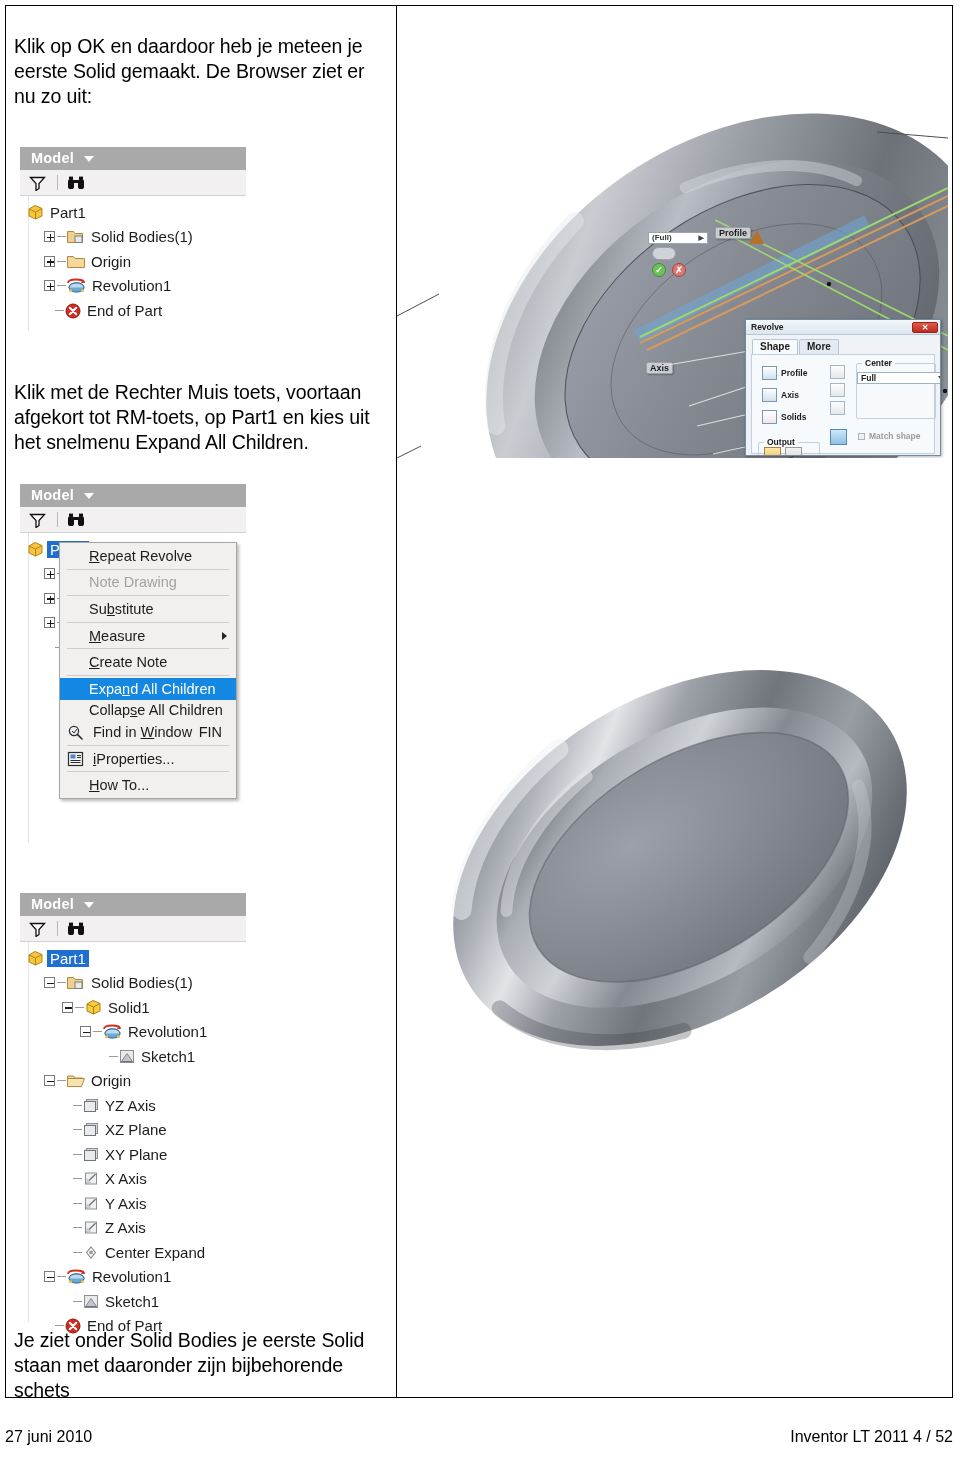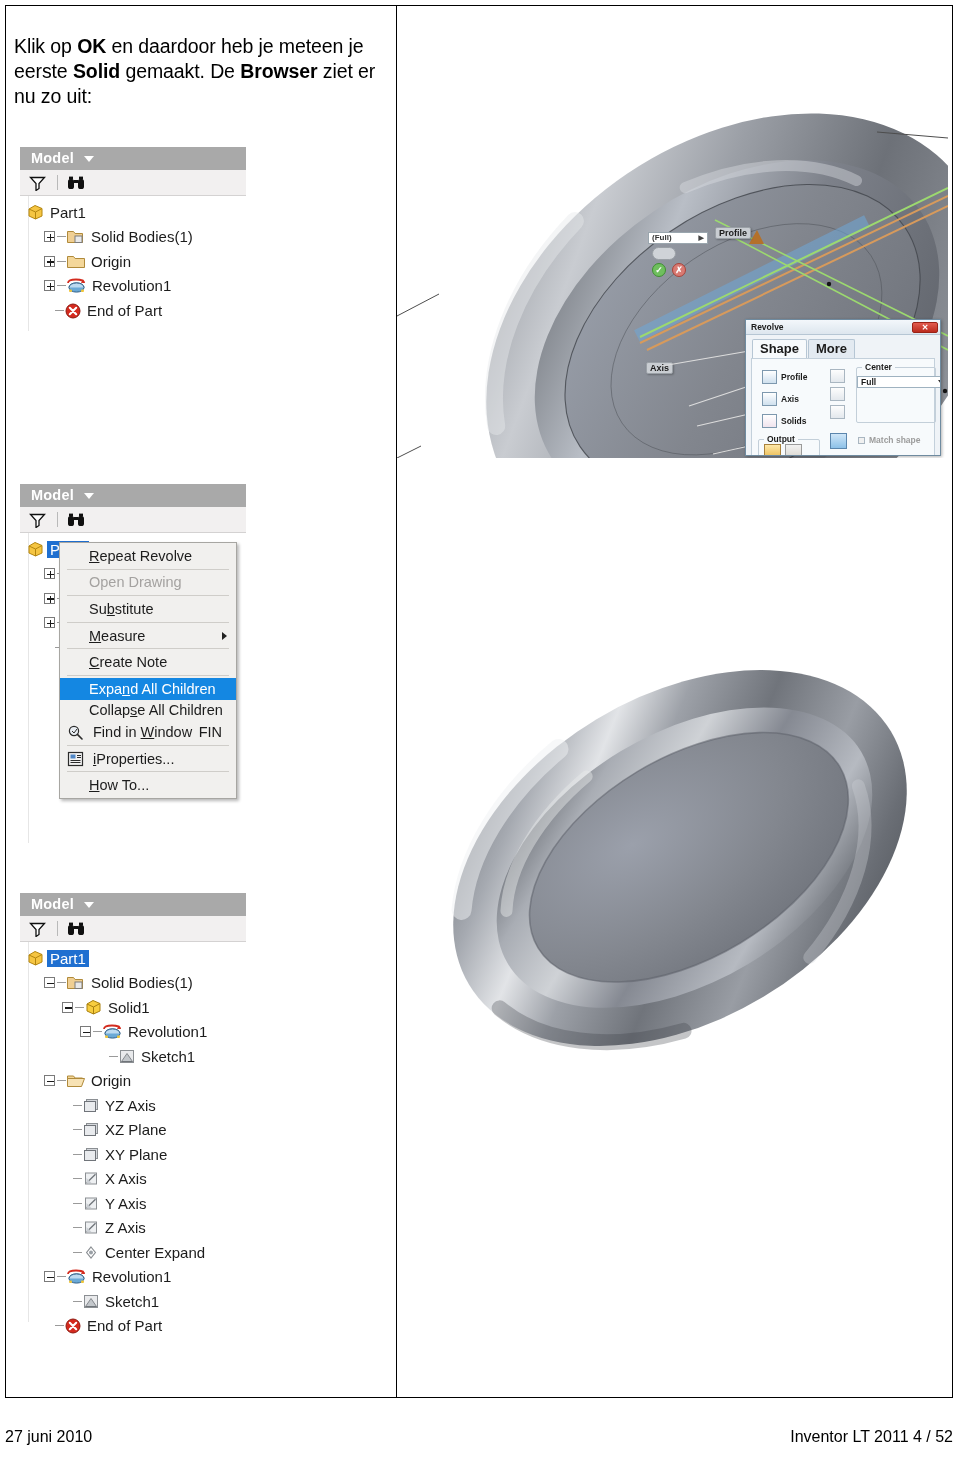--- a/index.html
+++ b/index.html
@@ -27,21 +27,21 @@
   #col-right { flex: 1; height: 100%; position: relative; }
 
   
   .para {
     position: absolute;
     font-size: 19.5px;
     line-height: 25px;
     color: #000;
     letter-spacing: -0.1px;
   }
-  .para b { font-weight: bold; text-align: center; }
+  .para b { font-weight: normal; text-align: center; }
   #para-intro { left: 8px; top: 28px; width: 372px; }
   #para-rm    { left: 8px; top: 374px; width: 372px; }
   #para-tail  { left: 8px; top: 1322px; width: 372px; }
 
   
   .browser { position: absolute; width: 226px; background: #fff; }
   .browser-title {
     height: 23px; background: #a9a9a9;
     color: #ffffff; font-weight: bold;
     font-size: 14.5px; line-height: 23px;
@@ -143,21 +143,21 @@
     display:flex; align-items:center; padding-left:5px; font-size:8.5px;
   }
   #revolve-dialog .dlg-close {
     margin-left:auto; margin-right:2px; width:26px; height:11px;
     background: linear-gradient(#e25b4e,#bb2b1d);
     border:1px solid #9a2216; border-radius:2px;
     color:#fff; font-size:8px; line-height:10px; text-align:center;
   }
   #revolve-dialog .tabs { display:flex; padding:4px 0 0 6px; gap:1px; }
   #revolve-dialog .tab {
-    padding: 1px 7px 2px; font-size:13px;
+    padding: 1px 7px 2px; font-size:10px;
     border:1px solid #b6c6d4; border-bottom:none;
     background:#e3eaf1; border-radius:2px 2px 0 0;
   }
   #revolve-dialog .tab.active { background:#f7fafc; }
   #revolve-dialog .panel {
     margin: 0 5px 5px 5px; height: 100px;
     border:1px solid #c3d0db; background:#f7fafc;
     position:relative;
   }
   .sel-item { position:absolute; display:flex; align-items:center; gap:4px; font-size:8.5px;}
@@ -295,20 +295,23 @@
                 <svg width="18" height="17" viewBox="0 0 18 17">
                   <circle cx="9" cy="9" r="7" fill="#d42a1e" stroke="#8d1a11" stroke-width="1"></circle>
                   <path d="M5.8 5.8 L12.2 12.2 M12.2 5.8 L5.8 12.2" stroke="#fff" stroke-width="2.1" stroke-linecap="round"></path>
                 </svg>
               </span>
               <span class="lbl">End of Part</span>
             </div>
           </div>
       </div>
 
+      <div class="para" id="para-rm">
+        Klik met de Rechter Muis toets, voortaan afgekort tot RM-toets, op <b>Part1</b> en kies uit het snelmenu <b>Expand All Children</b>.
+      </div>
 
       <div class="browser" id="browser-2" style="left:14px; top:478px;">
         <div class="browser-title">
           <span>Model</span>
           <span class="caret"></span>
         </div>
         <div class="browser-tools">
           <span class="ico">
             <svg width="17" height="16" viewBox="0 0 17 16">
                 <path d="M1.5 2.5h14l-5.5 6v5l-3 2v-7z" fill="#ffffff" stroke="#101010" stroke-width="1.3"></path>
@@ -391,21 +394,21 @@
             </div>
           </div>
       </div>
 
       <div id="ctx-menu">
           <div class="mi">
             <span class="mlabel"><span class="u">R</span>epeat Revolve</span>
           </div>
           <div class="msep"></div>
           <div class="mi disabled">
-            <span class="mlabel">Open Drawing</span>
+            <span class="mlabel">Note Drawing</span>
           </div>
           <div class="msep"></div>
           <div class="mi">
             <span class="mlabel">Su<span class="u">b</span>stitute</span>
           </div>
           <div class="msep"></div>
           <div class="mi">
             <span class="mlabel"><span class="u">M</span>easure</span>
             <span class="arrow"></span>
           </div>
@@ -669,20 +672,23 @@
                 <svg width="18" height="17" viewBox="0 0 18 17">
                   <circle cx="9" cy="9" r="7" fill="#d42a1e" stroke="#8d1a11" stroke-width="1"></circle>
                   <path d="M5.8 5.8 L12.2 12.2 M12.2 5.8 L5.8 12.2" stroke="#fff" stroke-width="2.1" stroke-linecap="round"></path>
                 </svg>
               </span>
               <span class="lbl">End of Part</span>
             </div>
           </div>
       </div>
 
+      <div class="para" id="para-tail">
+        Je ziet onder <b>Solid Bodies</b> je eerste <b>Solid</b> staan met daaronder zijn bijbehorende schets
+      </div>
 
     </div>
 
     <div id="col-right">
 
       <div class="viewport" id="vp-top">
         <svg width="551" height="452" viewBox="0 0 551 452">
           <defs>
             <linearGradient id="ringTop" x1="0" y1="0" x2="1" y2="1">
               <stop offset="0%" stop-color="#7e8289"></stop>
@@ -792,21 +798,21 @@
             </div>
             <div class="sel-item" style="left:10px;top:33px;">
               <span class="sel-box"></span>
               <span>Axis</span>
             </div>
             <div class="sel-item" style="left:10px;top:55px;">
               <span class="sel-box s3"></span>
               <span>Solids</span>
             </div>
 
-            <div class="grp" style="left:6px;top:80px;width:62px;height:24px;">
+            <div class="grp" style="left:6px;top:87px;width:62px;height:24px;">
               <span class="grp-title">Output</span>
               <div style="display:flex;gap:4px;padding:4px 0 0 5px;">
                 <span class="btn-out"></span>
                 <span class="btn-out b2"></span>
               </div>
             </div>
 
             <div style="position:absolute;left:78px;top:10px;display:flex;flex-direction:column;gap:4px;">
               <span class="btn-sq"></span>
               <span class="btn-sq"></span>

